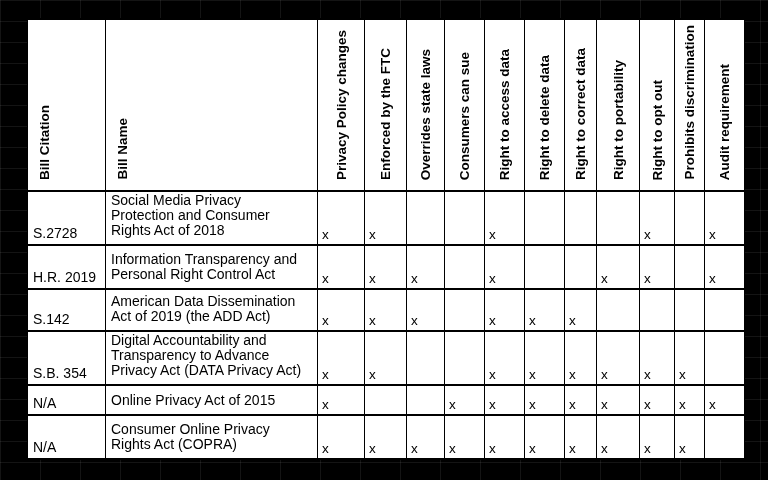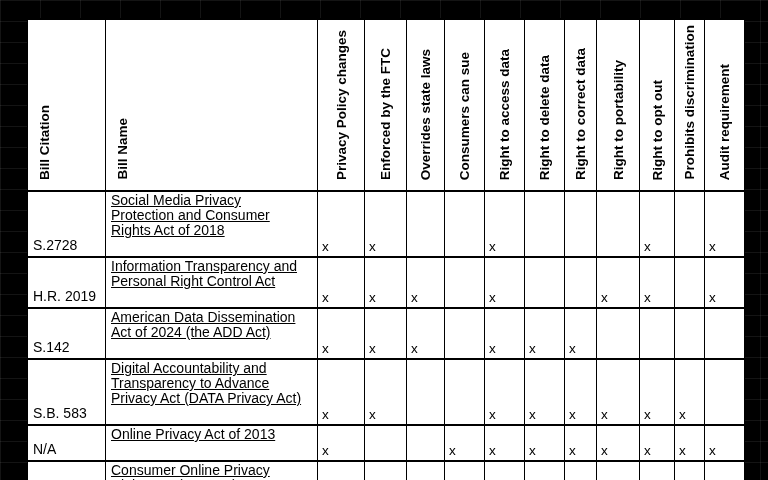--- a/index.html
+++ b/index.html
@@ -40,21 +40,21 @@
     writing-mode: vertical-rl;
     transform: rotate(180deg);
     white-space: nowrap;
     font-size: 13.5px;
     line-height: 15px;
     margin-bottom: 6px;
   }
   th.left .vt { margin-left: 9px; }
   td { vertical-align: bottom; font-size: 14px; line-height: 15px; }
   td.cit { padding: 10px 2px 3px 5px; }
-  td.nam { padding: 1px 14px 18px 5px; text-decoration: underline; }
+  td.nam { padding: 1px 14px 6px 5px; }
   td.mk  { padding: 0 1px 2px 4px; font-size: 13.5px; }
   tr.r1 { height: 52px; }
   tr.r2 { height: 44px; }
   tr.r3 { height: 42px; }
   tr.r4 { height: 52px; }
   tr.r5 { height: 24px; }
   tr.r6 { height: 44px; }
 </style>
 </head>
 <body>
@@ -121,51 +121,51 @@
         <td class="mk">x</td>
         <td class="mk"></td>
         <td class="mk"></td>
         <td class="mk">x</td>
         <td class="mk">x</td>
         <td class="mk"></td>
         <td class="mk">x</td>
       </tr>
       <tr class="r3">
         <td class="cit">S.142</td>
-        <td class="nam">American Data Dissemination Act of 2024 (the ADD Act)</td>
+        <td class="nam">American Data Dissemination Act of 2019 (the ADD Act)</td>
         <td class="mk">x</td>
         <td class="mk">x</td>
         <td class="mk">x</td>
         <td class="mk"></td>
         <td class="mk">x</td>
         <td class="mk">x</td>
         <td class="mk">x</td>
         <td class="mk"></td>
         <td class="mk"></td>
         <td class="mk"></td>
         <td class="mk"></td>
       </tr>
       <tr class="r4">
-        <td class="cit">S.B. 583</td>
+        <td class="cit">S.B. 354</td>
         <td class="nam">Digital Accountability and Transparency to Advance Privacy Act (DATA Privacy Act)</td>
         <td class="mk">x</td>
         <td class="mk">x</td>
         <td class="mk"></td>
         <td class="mk"></td>
         <td class="mk">x</td>
         <td class="mk">x</td>
         <td class="mk">x</td>
         <td class="mk">x</td>
         <td class="mk">x</td>
         <td class="mk">x</td>
         <td class="mk"></td>
       </tr>
       <tr class="r5">
         <td class="cit">N/A</td>
-        <td class="nam">Online Privacy Act of 2013</td>
+        <td class="nam">Online Privacy Act of 2015</td>
         <td class="mk">x</td>
         <td class="mk"></td>
         <td class="mk"></td>
         <td class="mk">x</td>
         <td class="mk">x</td>
         <td class="mk">x</td>
         <td class="mk">x</td>
         <td class="mk">x</td>
         <td class="mk">x</td>
         <td class="mk">x</td>

